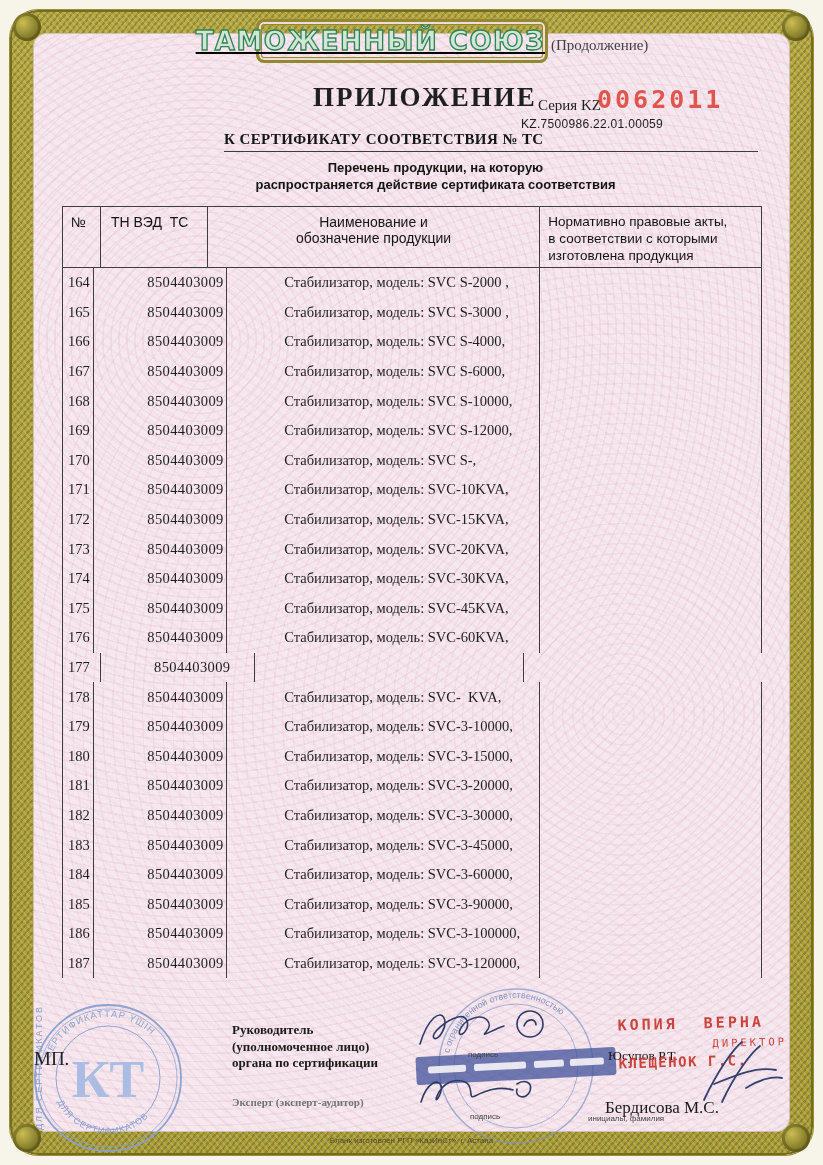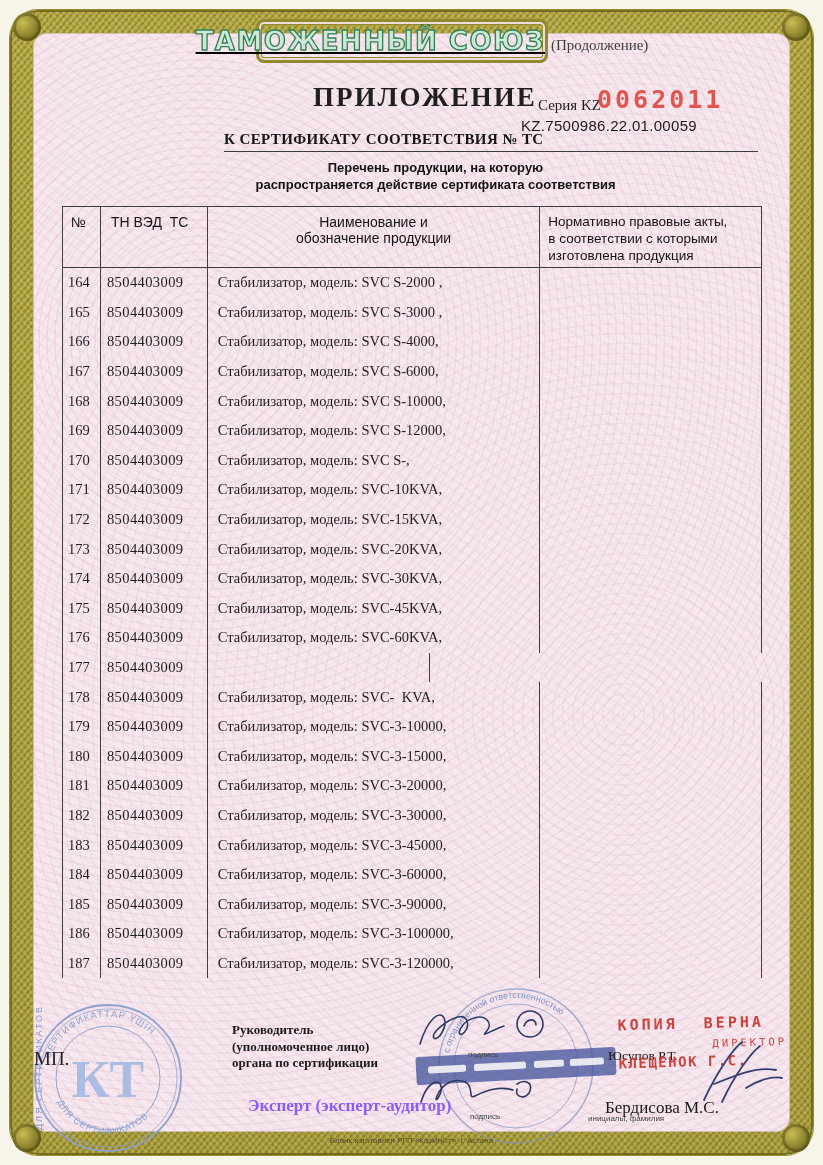--- a/index.html
+++ b/index.html
@@ -51,21 +51,21 @@
     white-space: nowrap;
   }
   .continuation { position: absolute; left: 551px; top: 37px; font-size: 15px; color: #404040; z-index: 4; }
 
   .title-main { position: absolute; left: 313px; top: 82px; font-size: 27px; font-weight: bold; letter-spacing: 2px; color: #1f1f1f; z-index: 3; }
   .series-label { position: absolute; left: 538px; top: 97px; font-size: 15px; color: #1f1f1f; z-index: 3; }
   .series-number {
     position: absolute; left: 597px; top: 85px; font-family: "DejaVu Sans Mono", monospace;
     font-weight: bold; font-size: 25px; letter-spacing: 3px; color: #e0564e; z-index: 3;
   }
-  .cert-number { position: absolute; left: 521px; top: 117px; font-family: "Liberation Sans", sans-serif; font-size: 15px; letter-spacing: .3px; color: #1b1b1b; z-index: 3; }
+  .cert-number { position: absolute; left: 521px; top: 117px; font-family: "Liberation Sans", sans-serif; font-size: 12px; letter-spacing: .3px; color: #1b1b1b; z-index: 3; }
   .cert-line { position: absolute; left: 224px; top: 131px; font-weight: bold; font-size: 15px; letter-spacing: .4px; color: #151515; z-index: 3; }
   .rule { position: absolute; left: 224px; top: 151px; width: 534px; height: 1px; background: #3c3c3c; z-index: 3; }
 
   .subtitle {
     position: absolute; left: 0; top: 159px; width: 100%; text-align: center;
     font-family: "Liberation Sans", sans-serif; font-weight: bold; font-size: 13px;
     line-height: 1.32; color: #141414; white-space: pre-line; z-index: 3; padding-left: 48px;
   }
   
   .table { position: absolute; left: 62px; top: 206px; width: 700px; z-index: 2; }
@@ -73,32 +73,32 @@
     display: flex; height: 62px;
     border-top: 1.5px solid #3e3e3e; border-bottom: 1.5px solid #3e3e3e; border-left: 1.2px solid #3e3e3e;
     font-family: "Liberation Sans", sans-serif; font-size: 14px; color: #141414;
   }
   .thead > div { border-right: 1.2px solid #3e3e3e; padding-top: 7px; white-space: pre; }
   .th-num  { width: 38px;  padding-left: 8px; }
   .th-code { width: 107px; padding-left: 10px; }
   .th-name { width: 333px; text-align: center; }
   .th-acts { width: 222px; padding-left: 8px; font-size: 13.5px; line-height: 1.25; }
 
-  .trow { display: flex; height: 29.6px; border-left: 1.2px solid #3e3e3e; }
+  .trow { display: flex; height: 29.6px; border-left: 1.2px solid #3e3e3e; gap: 47px; }
   .trow > div {
     border-right: 1.2px solid #3e3e3e; display: flex; align-items: center;
     font-size: 14.5px; color: #1e1e1e; white-space: pre;
   }
   .c-num  { width: 38px;  padding-left: 5px; }
   .c-code { width: 107px; padding-left: 6px; letter-spacing: .4px; }
   .c-name { width: 333px; padding-left: 10px; }
   .c-acts { width: 222px; }
   
   .head-label  { position: absolute; left: 232px; top: 1022px; font-weight: bold; font-size: 13px; line-height: 1.28; color: #1a1a1a; white-space: pre-line; z-index: 3; }
-  .expert-label{ position: absolute; left: 232px; top: 1096px; font-weight: bold; font-size: 17px; color: #8b5cf6; z-index: 3; margin-left: 16px; }
+  .expert-label{ position: absolute; left: 232px; top: 1096px; font-weight: bold; font-size: 11px; color: #737373; z-index: 3; }
   .head-name   { position: absolute; left: 608px; top: 1048px; font-size: 13.5px; color: #1a1a1a; z-index: 3; }
   .expert-name { position: absolute; left: 605px; top: 1098px; font-size: 17px; color: #1a1a1a; z-index: 3; }
   .cap { position: absolute; font-size: 8px; color: #444; z-index: 3; font-family: "Liberation Sans", sans-serif; }
   .cap-sign1 { left: 468px; top: 1050px; }
   .cap-sign2 { left: 470px; top: 1112px; }
   .cap-name2 { left: 588px; top: 1114px; }
   .mp-label { position: absolute; left: 34px; top: 1048px; font-weight: normal; font-size: 19px; color: #222; z-index: 4; }
 
   .red-stamp {
     position: absolute; left: 618px; top: 1014px; width: 185px; color: #c8372e;

